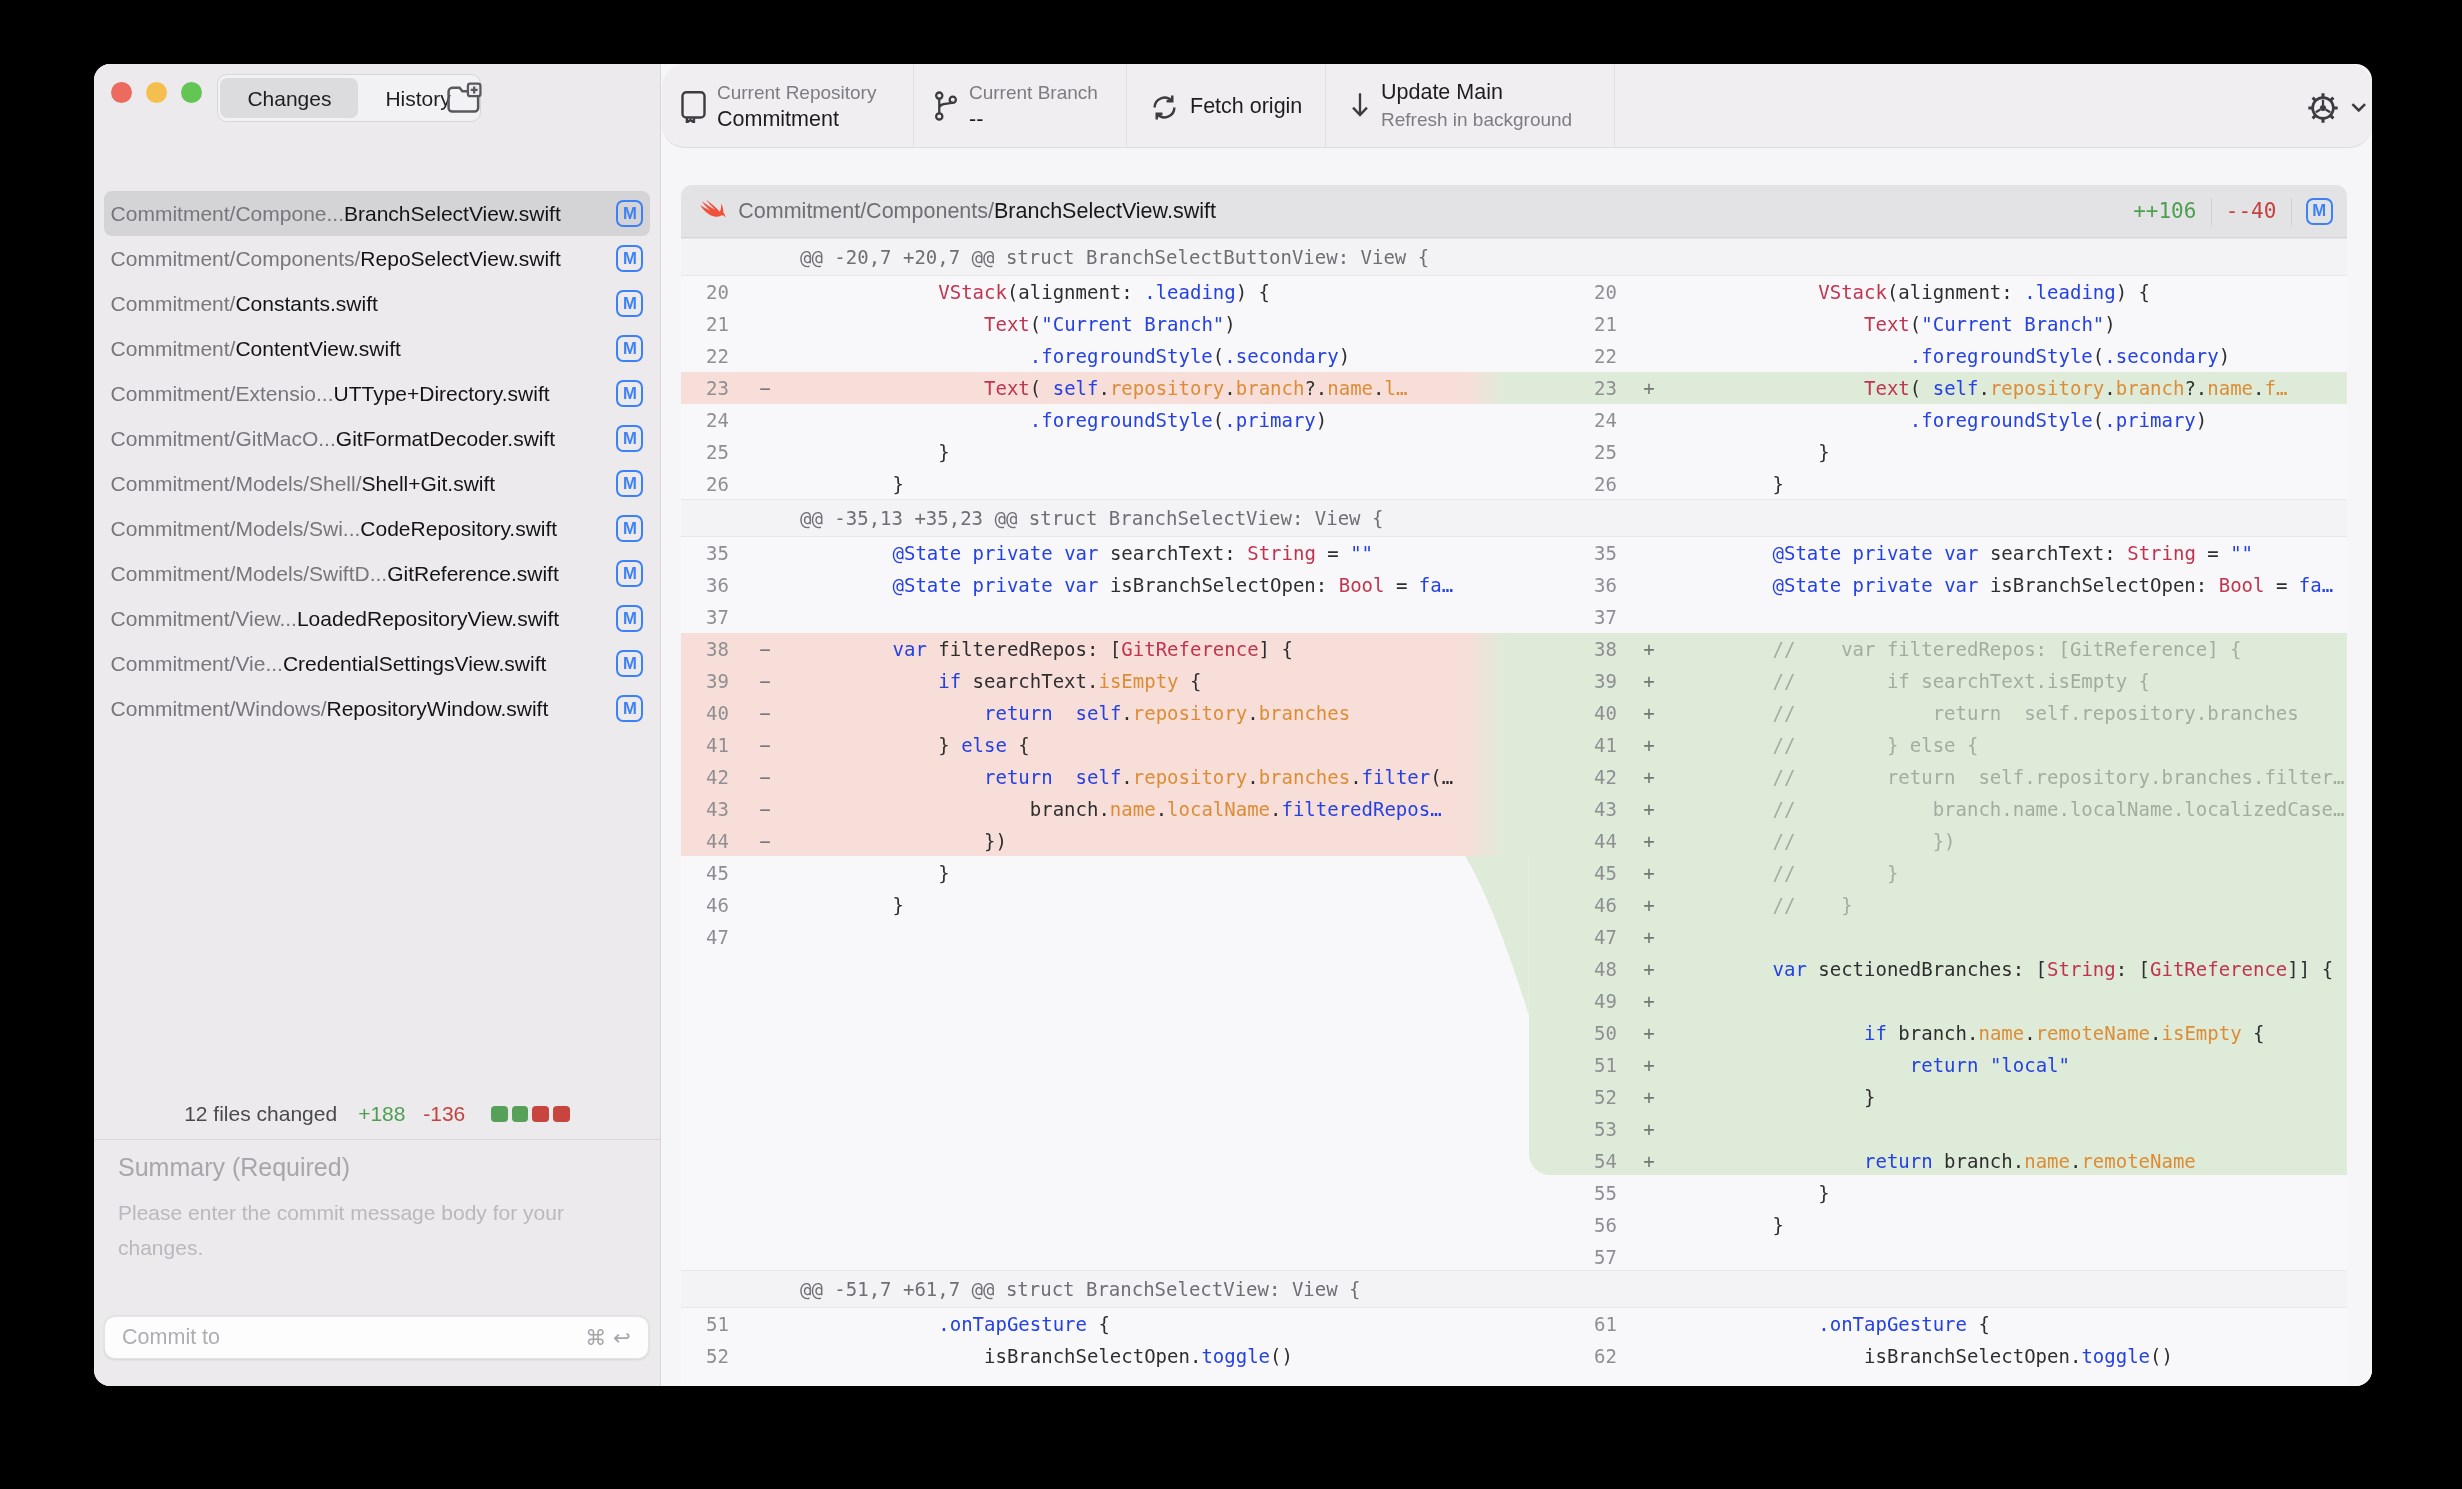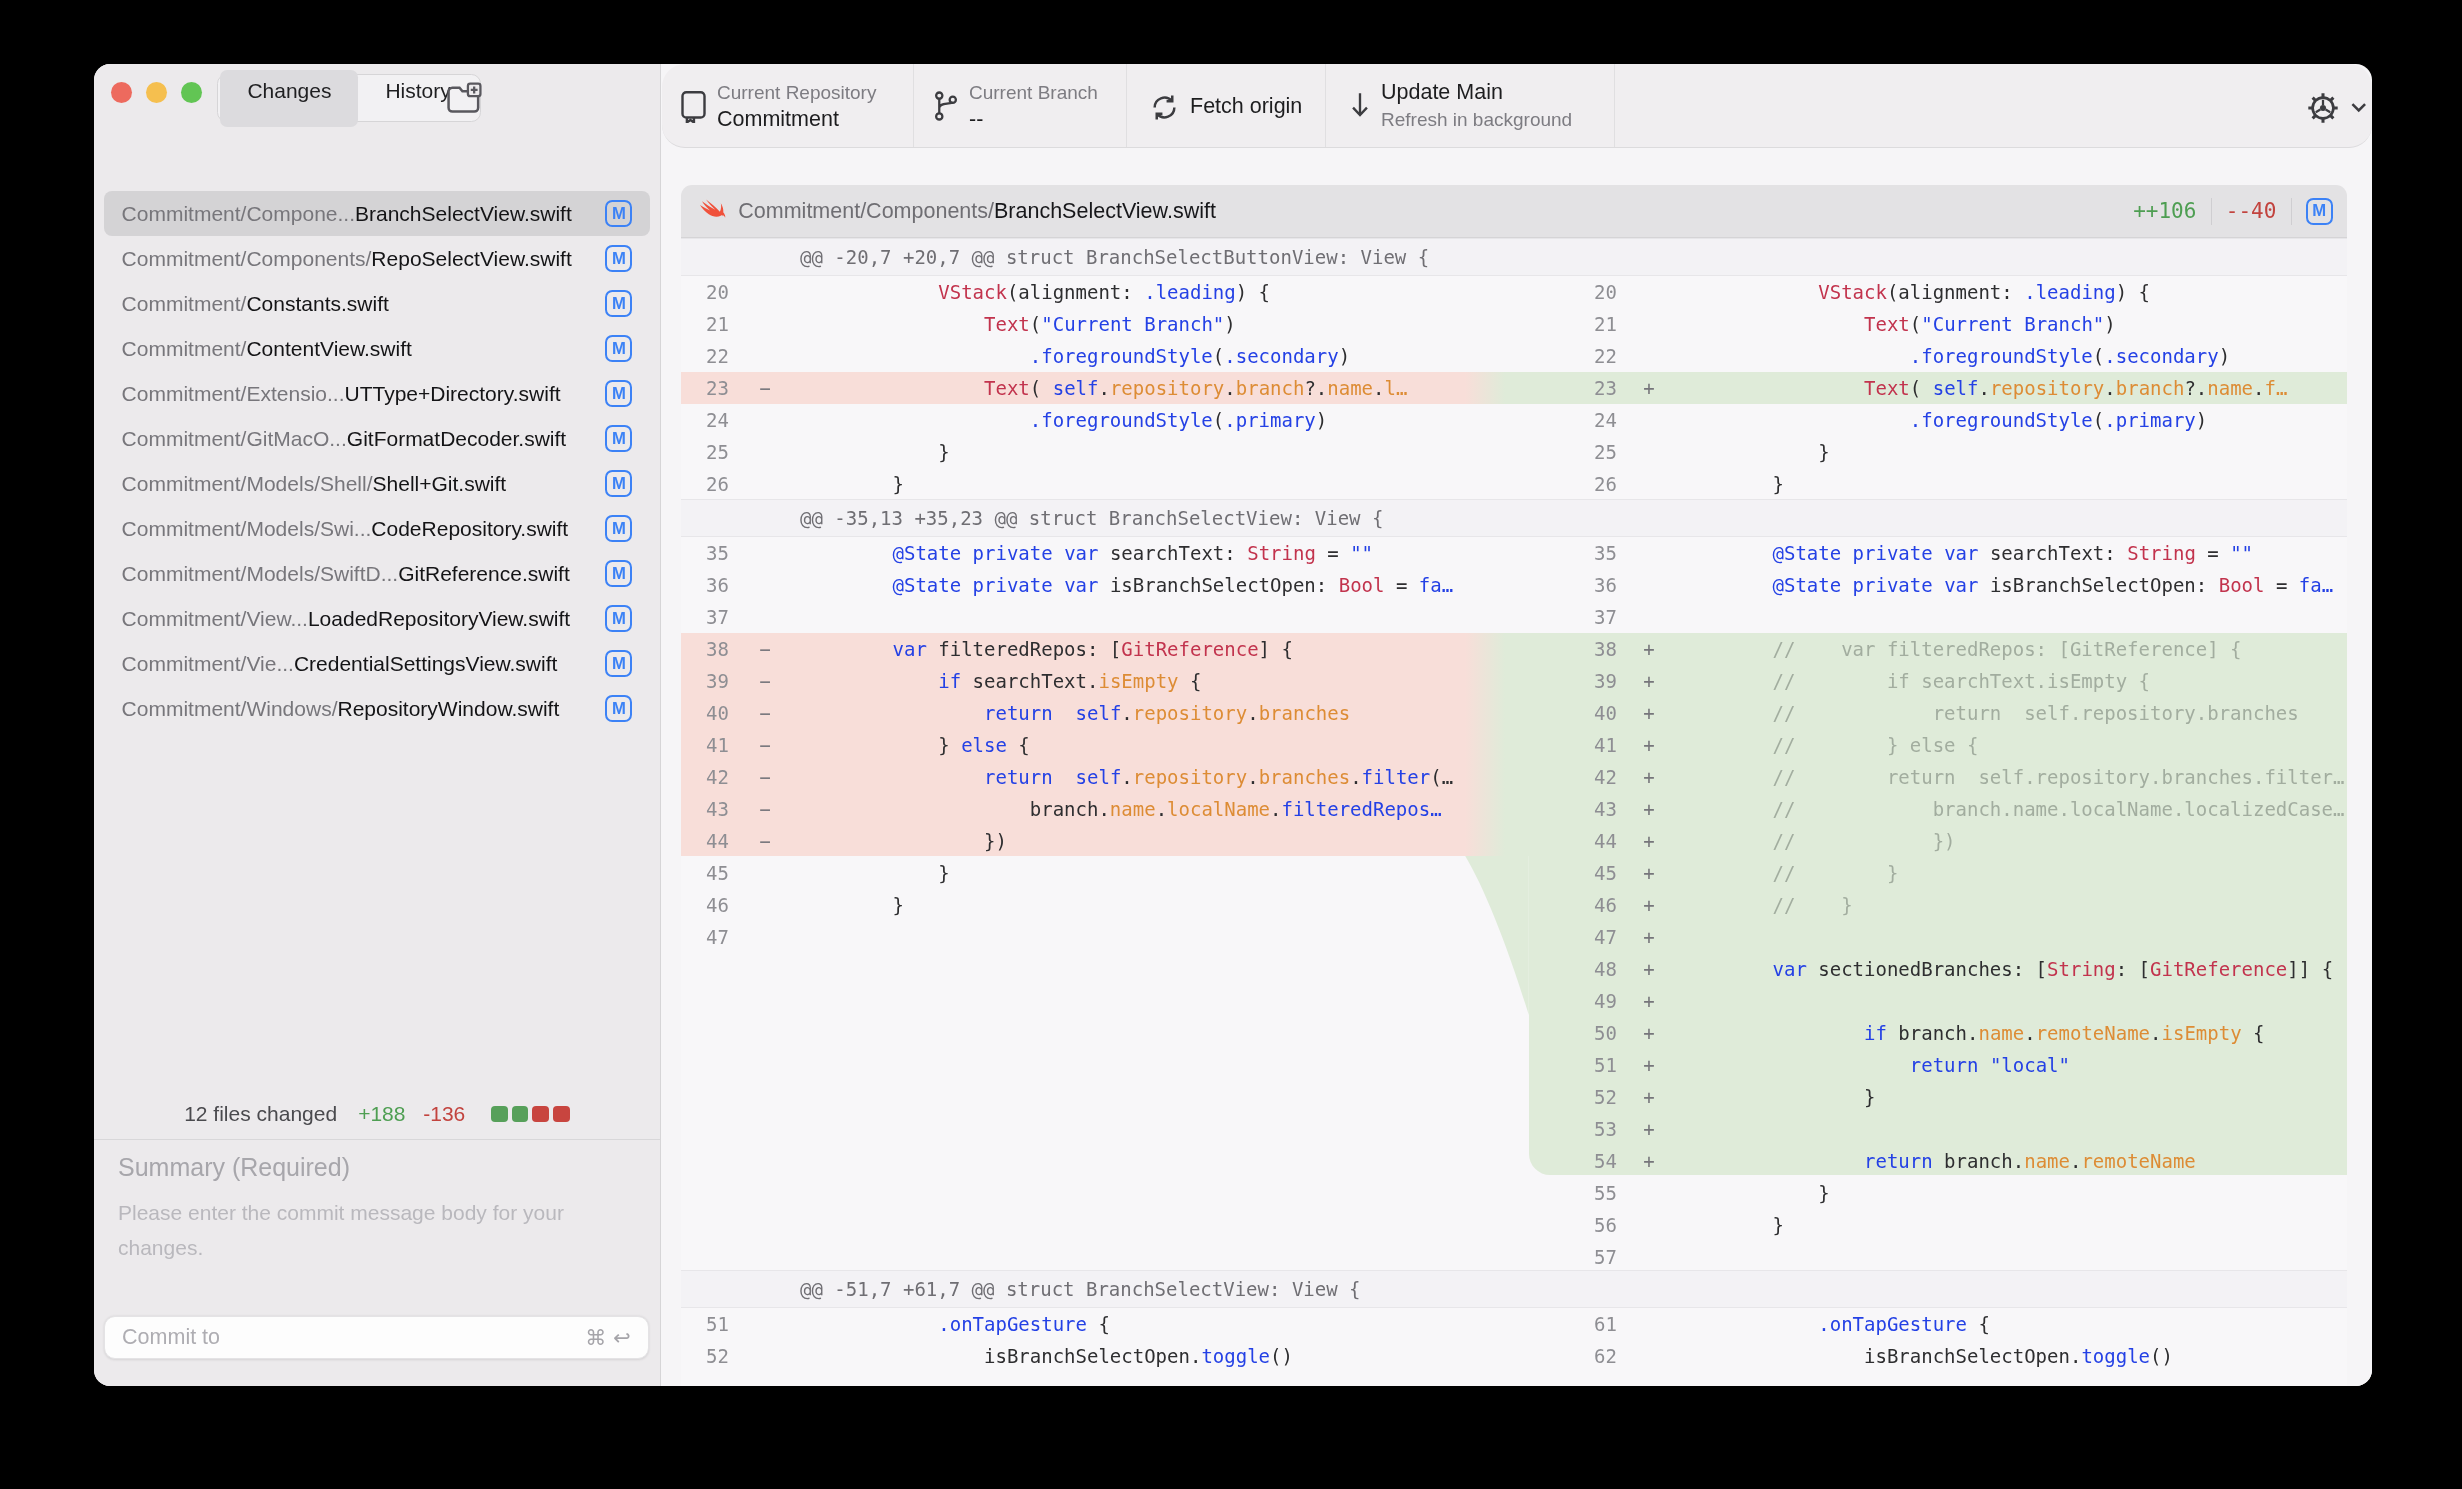--- a/index.html
+++ b/index.html
@@ -4,25 +4,25 @@
 <style>
   * { box-sizing: border-box; margin: 0; padding: 0; }
   html,body { width:2462px; height:1489px; background:#000; font-family:"Liberation Sans", sans-serif; }
   #window { position:absolute; left:94px; top:64px; width:2278px; height:1322px; border-radius:16px; overflow:hidden; background:#f6f5f7; }
 
   
   #sidebar { position:absolute; left:0; top:0; width:567px; height:100%; background:#eceaec; border-right:0.8px solid #d6d5d7; }
   .traffic { position:absolute; top:18.3px; width:21px; height:21px; border-radius:50%; }
   #tl-close{ left:16.7px; background:#ed6a5e; } #tl-min{ left:52px; background:#f5bf4f; } #tl-zoom{ left:87px; background:#62c554; }
   #seg { position:absolute; left:123px; top:10.4px; height:48px; display:flex; align-items:center; background:#f2f1f3; border:0.8px solid #d6d5d7; border-radius:9.6px; padding:2.4px; }
-  .seg-item { height:57px; line-height:41px; padding:0 27px; font-size:21px; color:#1f1f21; border-radius:7.2px; }
+  .seg-item { height:40px; line-height:41px; padding:0 27px; font-size:21px; color:#1f1f21; border-radius:7.2px; }
   .seg-item.sel { background:#dcdbde; }
   #folder-btn { position:absolute; left:350px; top:14.3px; width:41px; height:41px; display:flex; align-items:center; justify-content:center; }
   #file-list { position:absolute; left:9.6px; right:9.6px; top:127px; }
-  .file-row { height:45px; display:flex; align-items:center; padding:0 18px; border-radius:8px;text-align:right; }
+  .file-row { height:45px; display:flex; align-items:center; padding:0 7px; border-radius:8px;text-align:right; }
   .file-row.sel { background:#d4d3d5; }
   .fpath { font-size:21px; color:#77767b; white-space:pre; }
   .fname { font-size:21px; color:#141416; white-space:pre; }
   .badge-m { margin-left:auto; width:27px; height:27px; border:2.4px solid #3c82f6; border-radius:7.2px; color:#3c82f6; font-size:16.7px; font-weight:bold; display:flex; align-items:center; justify-content:center; flex:none; }
   #stats { position:absolute; left:0; right:0; top:1038px; display:flex; align-items:center; justify-content:center; gap:21px; }
   #stats .lbl { font-size:21px; color:#4a4a4e; }
   #stats .add { font-size:21px; color:#4e9e52; }
   #stats .del { font-size:21px; color:#c2433e; margin-left:-3.2px; }
   #squares { display:flex; gap:4px; margin-left:4.8px; }
   .sq { width:16.7px; height:16.7px; border-radius:4px; }

